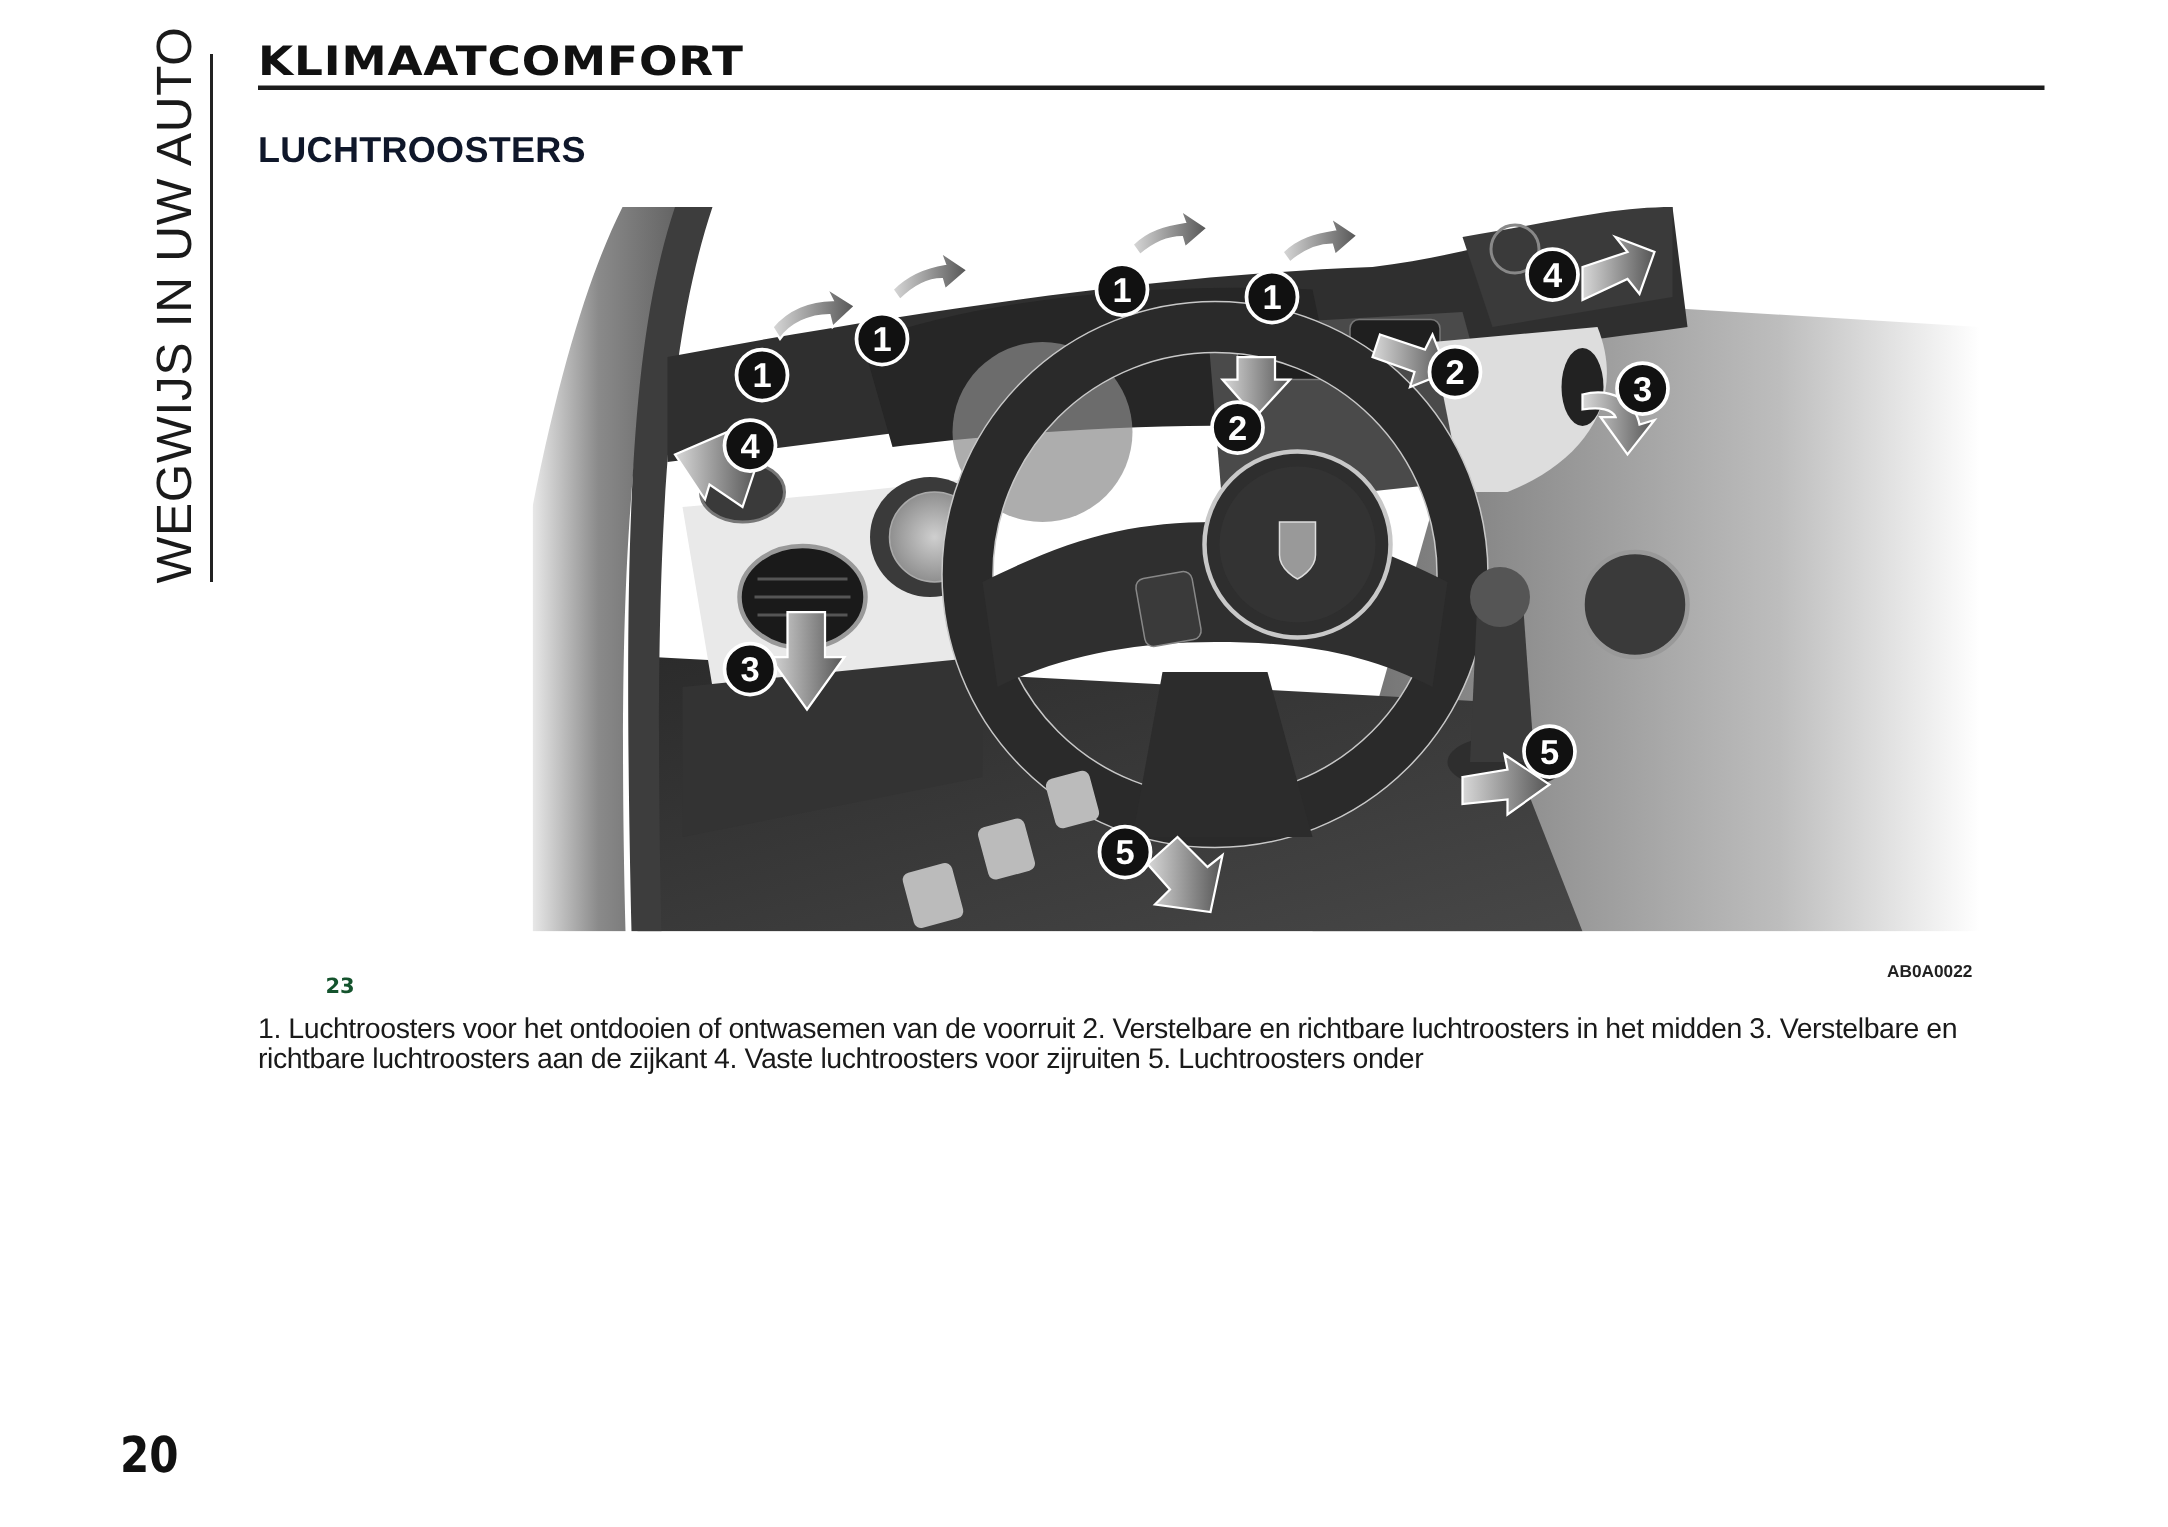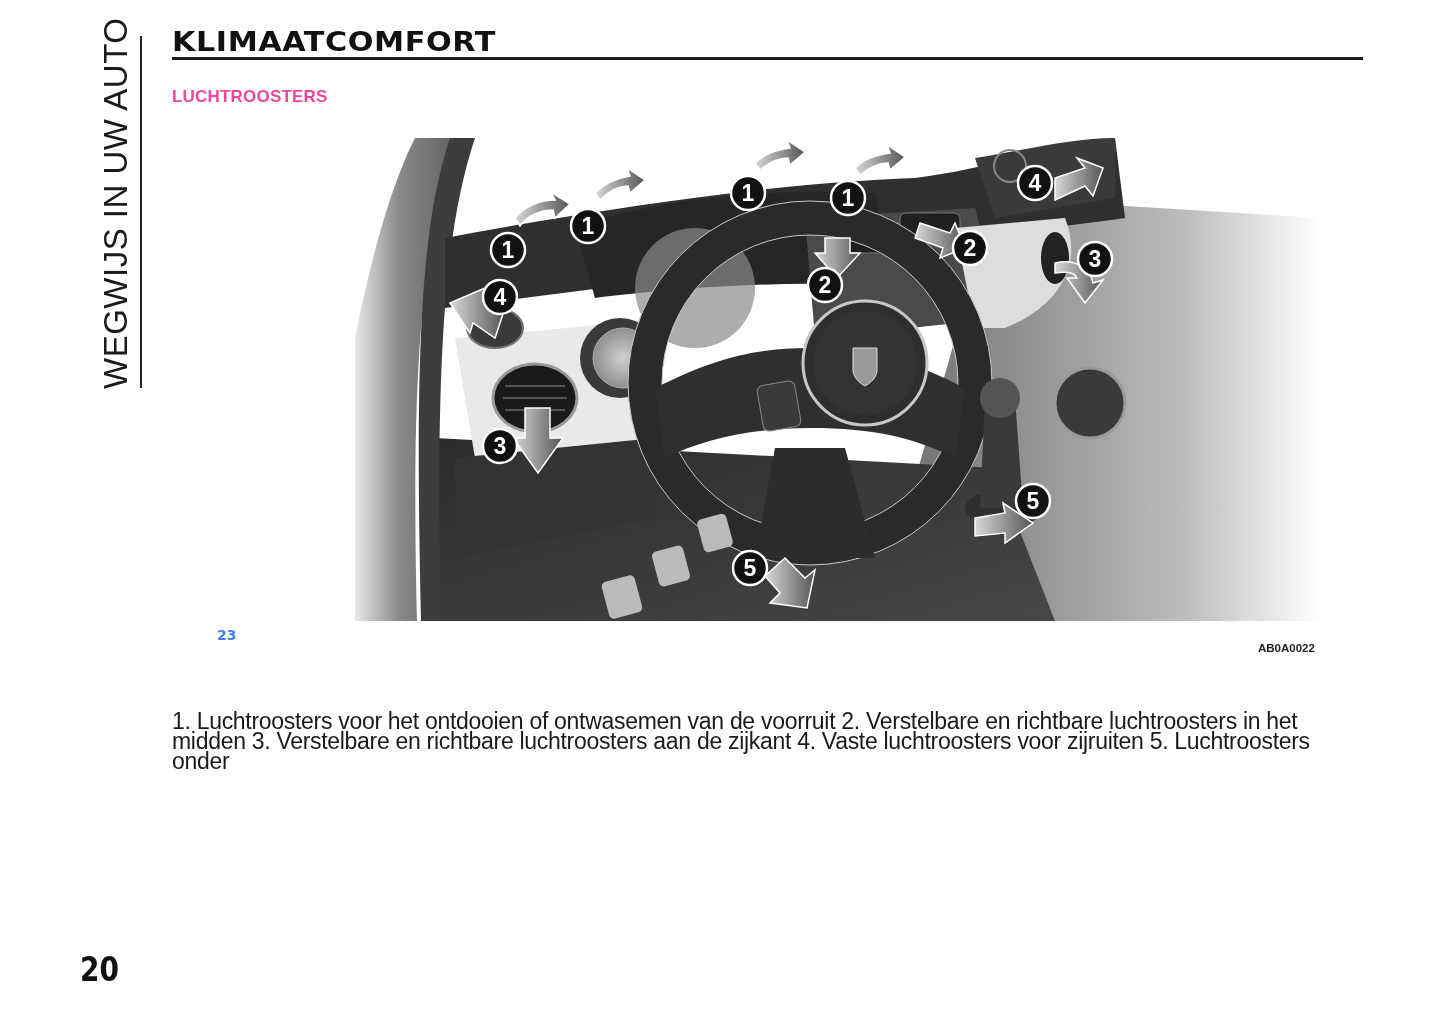--- a/index.html
+++ b/index.html
@@ -4,29 +4,29 @@
 <style>
   html, body { margin: 0; padding: 0; background: #ffffff; }
   body { width: 1445px; height: 1018px; position: relative; overflow: hidden; font-family: "Liberation Sans", sans-serif; color: #1a1a1a; }
 
   .side-tab { position: absolute; left: 96px; top: 33px; width: 40px; height: 356px; }
   .side-tab-text { position: absolute; left: 0; top: 0; width: 356px; height: 40px; transform-origin: 0 0; transform: translate(0, 356px) rotate(-90deg); font-size: 33px; line-height: 40px; letter-spacing: 0.5px; color: #1a1a1a; white-space: nowrap; font-weight: 400; }
   .side-rule { position: absolute; left: 140px; top: 36px; width: 2px; height: 352px; background: #222; }
 
   .section-title { position: absolute; left: 172px; top: 26px; font-family: "DejaVu Sans", sans-serif; font-weight: 900; font-size: 27px; letter-spacing: 0.5px; color: #111; transform: scaleX(1.12); transform-origin: left center; }
   .title-rule { position: absolute; left: 172px; top: 57px; width: 1191px; height: 3px; background: #1c1c1c; }
-  .subsection-title { position: absolute; left: 172px; top: 87px; font-weight: 700; font-size: 17px; color: #ec4899; letter-spacing: 0.2px; }
+  .subsection-title { position: absolute; left: 172px; top: 87px; font-weight: 700; font-size: 24px; color: #0f172a; letter-spacing: 0.2px; }
 
   .figure { position: absolute; left: 355px; top: 138px; width: 965px; height: 483px; overflow: hidden; }
   .figure svg { width: 100%; height: 100%; display: block; }
 
-  .fig-number { position: absolute; left: 217px; top: 627px; font-size: 14px; font-weight: 700; color: #3b82f6; font-family: "DejaVu Sans", sans-serif; text-align: right; }
+  .fig-number { position: absolute; left: 217px; top: 650px; font-size: 14px; font-weight: 700; color: #14532d; font-family: "DejaVu Sans", sans-serif; text-align: right; }
   .fig-code { position: absolute; left: 1258px; top: 628px; font-size: 11.5px; font-weight: 700; color: #222; margin-top: 14px; }
 
-  .caption { position: absolute; left: 172px; top: 677px; width: 1150px; font-size: 23px; line-height: 20px; color: #1a1a1a; letter-spacing: -0.3px; margin-top: 34px; }
+  .caption { position: absolute; left: 172px; top: 677px; width: 1150px; font-size: 19px; line-height: 20px; color: #1a1a1a; letter-spacing: -0.3px; }
 
   .page-number { position: absolute; left: 80px; top: 950px; font-family: "DejaVu Sans", sans-serif; font-weight: 900; font-size: 33px; color: #111; transform: scaleX(0.85); transform-origin: left; }
 
   .callout text { font-family: "Liberation Sans", sans-serif; font-weight: 700; font-size: 23px; fill: #fff; }
 </style>
 </head>
 <body>
 
 <div class="side-tab">
   <div class="side-tab-text">WEGWIJS IN UW AUTO</div>

